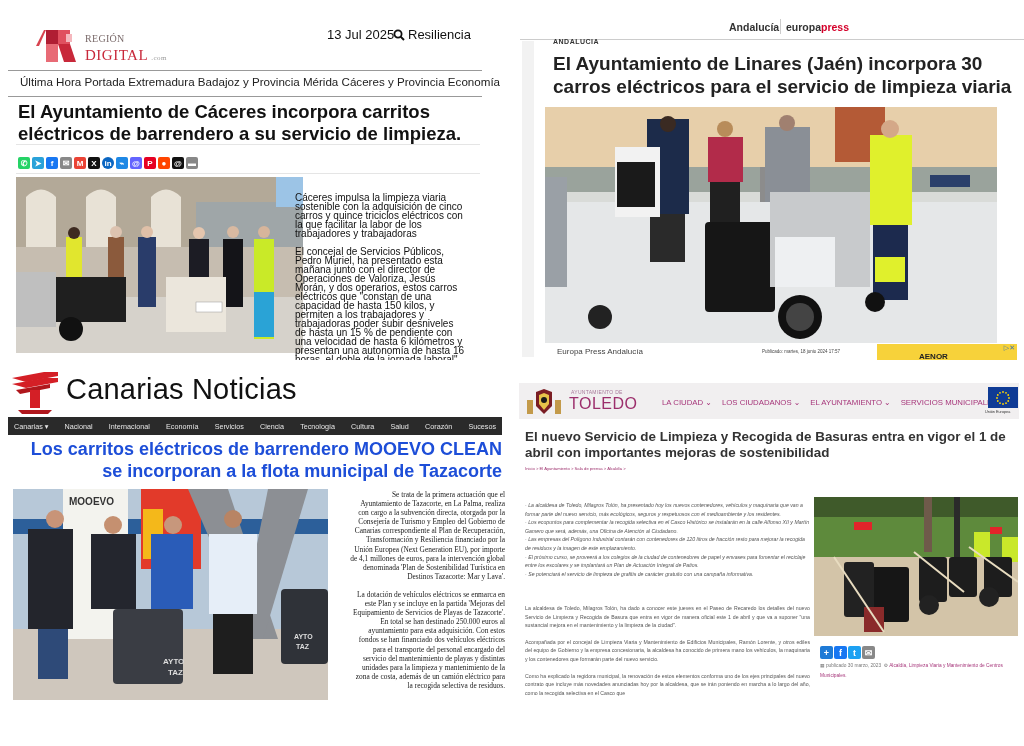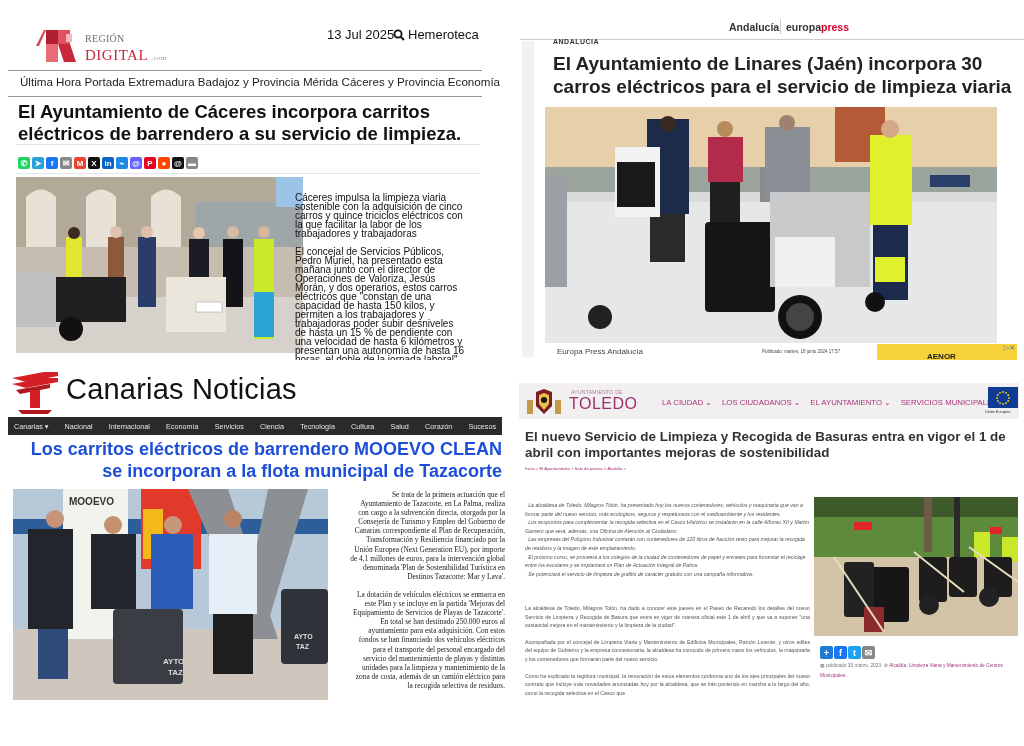--- a/index.html
+++ b/index.html
@@ -32,21 +32,21 @@
   .ep-sep { position: absolute; left: 260px; top: 19px; width: 1px; height: 15px; background: #ccc; }
   .ep-brand { position: absolute; left: 266px; top: 21px; font-size: 10.5px; font-weight: bold; color: #333; }
   .ep-brand b { color: #d4002a; }
   .ep-leftbar { position: absolute; left: 2px; top: 41px; width: 12px; height: 316px; background: #f2f2f2; }
   .ep-section { position: absolute; left: 33px; top: 38px; font-size: 7px; font-weight: bold; color: #333; letter-spacing: 0.5px; }
   .ep-title { position: absolute; left: 33px; top: 52px; width: 470px; font-size: 19px; line-height: 23px; color: #222; }
   .ep-photo { position: absolute; left: 25px; top: 107px; width: 452px; height: 236px; background: #c9d2d8; overflow: hidden; }
   .ep-caption { position: absolute; left: 37px; top: 347px; font-size: 8px; color: #444; }
   .ep-pub { position: absolute; left: 242px; top: 349px; font-size: 4.5px; color: #444; }
   .ep-ad { position: absolute; left: 357px; top: 344px; width: 140px; height: 16px; background: #f7d23a; }
-  .ep-ad span { position: absolute; left: 50px; top: 8px; font-size: 8px; font-weight: bold; color: #222; }
+  .ep-ad span { position: absolute; left: 42px; top: 8px; font-size: 8px; font-weight: bold; color: #222; }
   .ep-ad i { position: absolute; right: 2px; top: 0; font-size: 7px; color: #47a; font-style: normal; }
 
   
   #p3 { left: 0; top: 362px; width: 512px; height: 384px; text-align: right; }
   .cn-logo { position: absolute; left: 10px; top: 8px; width: 52px; height: 44px; }
   .cn-name { position: absolute; left: 66px; top: 11px; font-size: 29px; color: #111; letter-spacing: 0.2px; }
   .cn-nav { position: absolute; left: 8px; top: 55px; width: 494px; height: 18px; background: #2a2a2a; display: flex; align-items: center; justify-content: space-between; padding: 0 6px 0 6px; }
   .cn-nav span { font-size: 7.2px; color: #e6e6e6; white-space: nowrap; }
   .cn-title { position: absolute; left: 12px; top: 76px; width: 490px; font-size: 18px; line-height: 22px; font-weight: bold; color: #1d4ed8; }
   .cn-photo { position: absolute; left: 13px; top: 127px; width: 315px; height: 211px; background: #9fb6cc; overflow: hidden; }
@@ -91,35 +91,35 @@
     </svg>
     <span class="rd-text1">REGIÓN</span>
     <span class="rd-text2"><span>DIGITAL</span><small>.com</small></span>
   </div>
   <span class="rd-date">13 Jul 2025</span>
   <div class="rd-hemeroteca">
     <svg width="12" height="12" viewBox="0 0 12 12">
         <circle cx="5" cy="5" r="3.6" stroke="#111" stroke-width="1.8" fill="none"></circle>
         <line x1="7.6" y1="7.6" x2="11" y2="11" stroke="#111" stroke-width="2"></line>
       </svg>
-    <span>Hemeroteca</span>
+    <span>Resiliencia</span>
   </div>
   <div class="rd-hr" style="top:70px;"></div>
   <div class="rd-nav">Última Hora Portada Extremadura Badajoz y Provincia Mérida Cáceres y Provincia Economía</div>
   <div class="rd-hr" style="top:96px;"></div>
   <h1 class="rd-title">El Ayuntamiento de Cáceres incorpora carritos eléctricos de barrendero a su servicio de limpieza.</h1>
   <div class="rd-hr" style="top:144px; left:16px; right:20px; background:#e5e5e5;"></div>
   <div class="rd-share" id="rd-share">
       <span style="background: rgb(37, 211, 102);">✆</span>
       <span style="background: rgb(42, 162, 217);">➤</span>
       <span style="background: rgb(24, 119, 242);">f</span>
       <span style="background: rgb(136, 136, 136);">✉</span>
       <span style="background: rgb(234, 67, 53);">M</span>
       <span style="background: rgb(17, 17, 17);">X</span>
-      <span style="background: rgb(10, 102, 194);">in</span>
+      <span style="background: rgb(10, 102, 194); border-radius: 6px;">in</span>
       <span style="background: rgb(30, 136, 229);">⌁</span>
       <span style="background: rgb(99, 100, 255);">@</span>
       <span style="background: rgb(230, 0, 35);">P</span>
       <span style="background: rgb(255, 69, 0);">●</span>
       <span style="background: rgb(17, 17, 17);">@</span>
       <span style="background: rgb(136, 136, 136);">▬</span>
     </div>
   <div class="rd-hr" style="top:173px; left:16px; right:20px; background:#e5e5e5;"></div>
   <div class="rd-photo">
     <svg width="287" height="176" viewBox="0 0 287 176">

